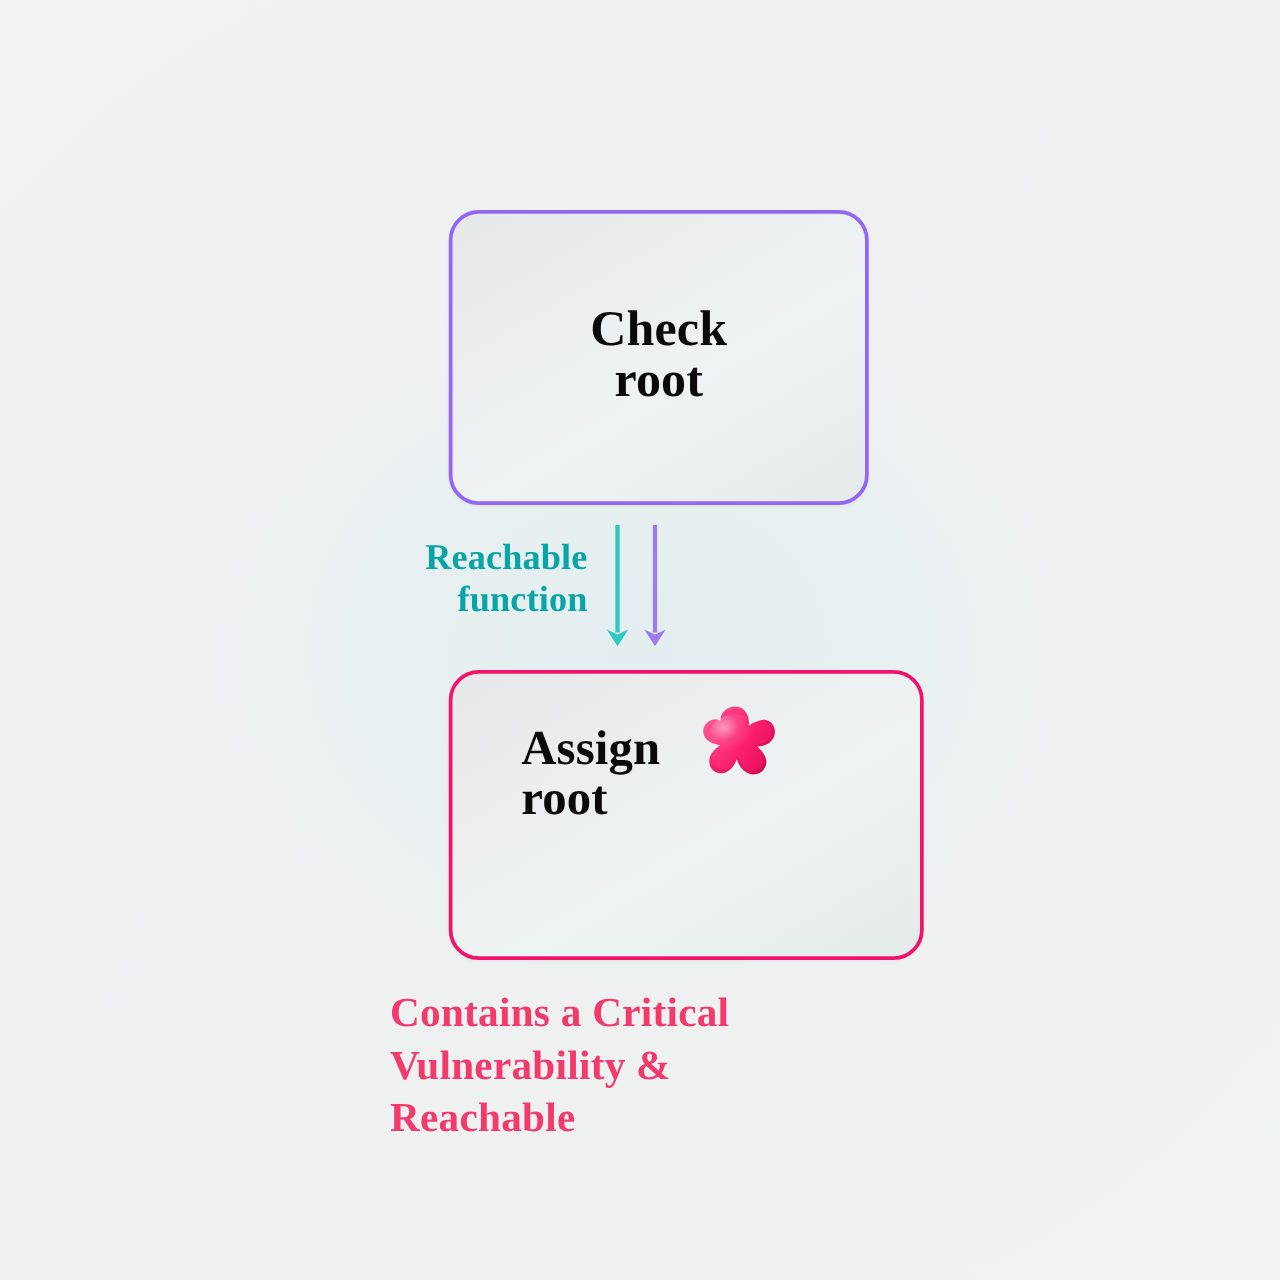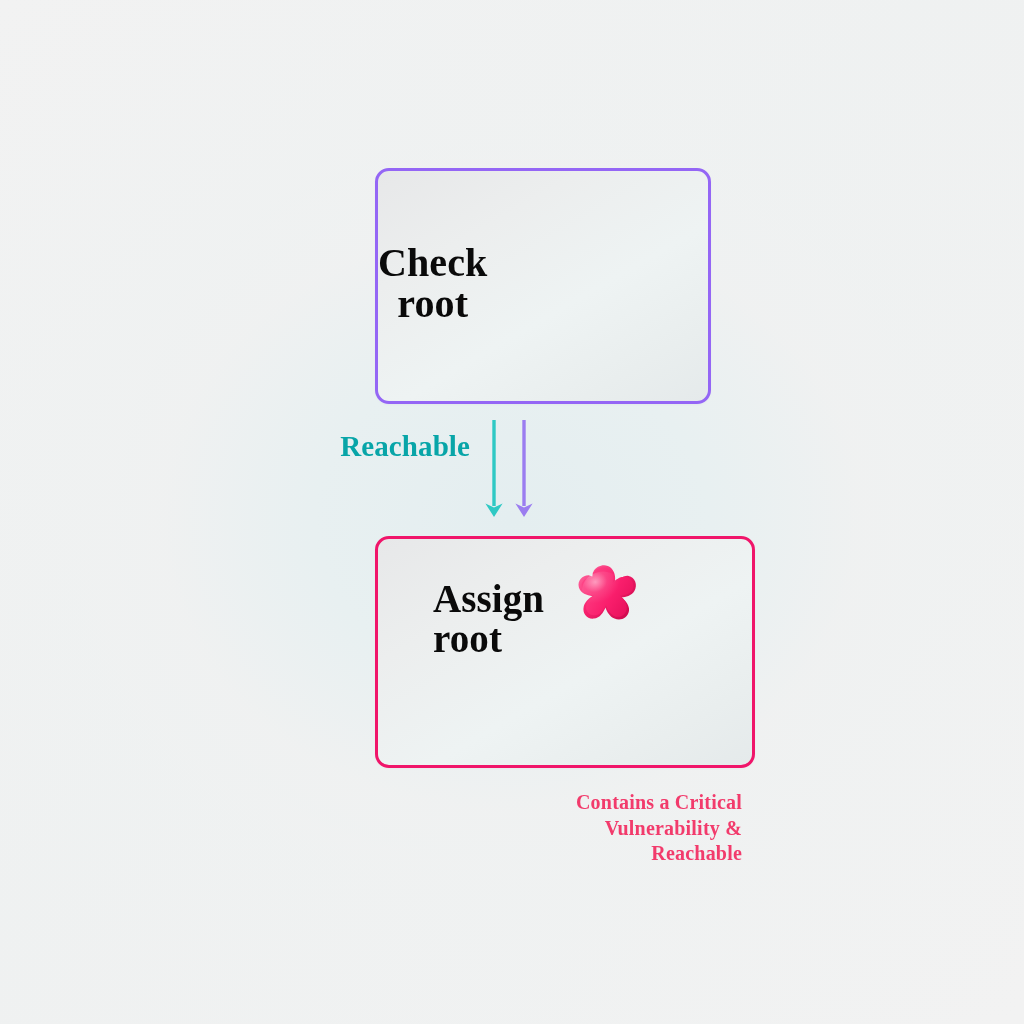--- a/index.html
+++ b/index.html
@@ -23,30 +23,29 @@
       radial-gradient(ellipse 520px 430px at 512px 520px, #e4eef0 0%, #e8f0f1 38%, rgba(240,241,241,0.85) 68%, rgba(242,242,242,0) 100%),
       radial-gradient(ellipse 760px 700px at 500px 510px, rgba(226,240,241,0.75) 0%, rgba(238,242,242,0.35) 55%, rgba(242,242,242,0) 100%),
       linear-gradient(135deg, #f2f2f2 0%, #eff1f1 45%, #f2f2f2 100%);
     overflow: hidden;
   }
 
   
   .node {
     position: absolute;
     box-sizing: border-box;
-    border-radius: 14px;
+    border-radius: 24px;
     border-style: solid;
     border-width: 3px;
     background:
       linear-gradient(150deg, #e7e8e9 0%, #eceeee 28%, #eef3f3 58%, #e9eeee 82%, #e5eaeb 100%);
     box-shadow: 0 1px 2px rgba(120,130,135,0.05);
     display: flex;
     align-items: center;
-    justify-content: flex-start;
-    margin-left: 16px;
+    justify-content: center;
   }
 
   #node-check {
     left: 359px;
     top: 168px;
     width: 336px;
     height: 236px;
     border-color: #9466f5;
   }
 
@@ -117,42 +116,43 @@
     line-height: 1.16;
     letter-spacing: 0.1px;
   }
 
   
   .caption {
     position: absolute;
     left: 312px;
     top: 790px;
     width: 430px;
-    text-align: right;
+    text-align: left;
     color: #f23b6c;
     font-weight: bold;
-    font-size: 20px;
+    font-size: 33px;
     line-height: 1.28;
     letter-spacing: 0.2px;
   }
 </style>
 </head>
 <body>
 
 <div class="canvas">
 
   <div class="node" id="node-check">
     <div class="node-label">
       <div>Check</div>
       <div>root</div>
     </div>
   </div>
 
   <div class="edge-label">
     <div>Reachable</div>
+    <div>function</div>
   </div>
 
   <div class="arrow-group">
     <svg width="70" height="104" viewBox="0 0 70 104" xmlns="http://www.w3.org/2000/svg">
 
       <g>
         <line x1="16" y1="2" x2="16" y2="88" stroke="#2fc9c4" stroke-width="3.4" stroke-linecap="butt"></line>
         <path d="M 16 99 L 7.4 85.5 L 16 89.5 L 24.6 85.5 Z" fill="#2fc9c4"></path>
       </g>
 

